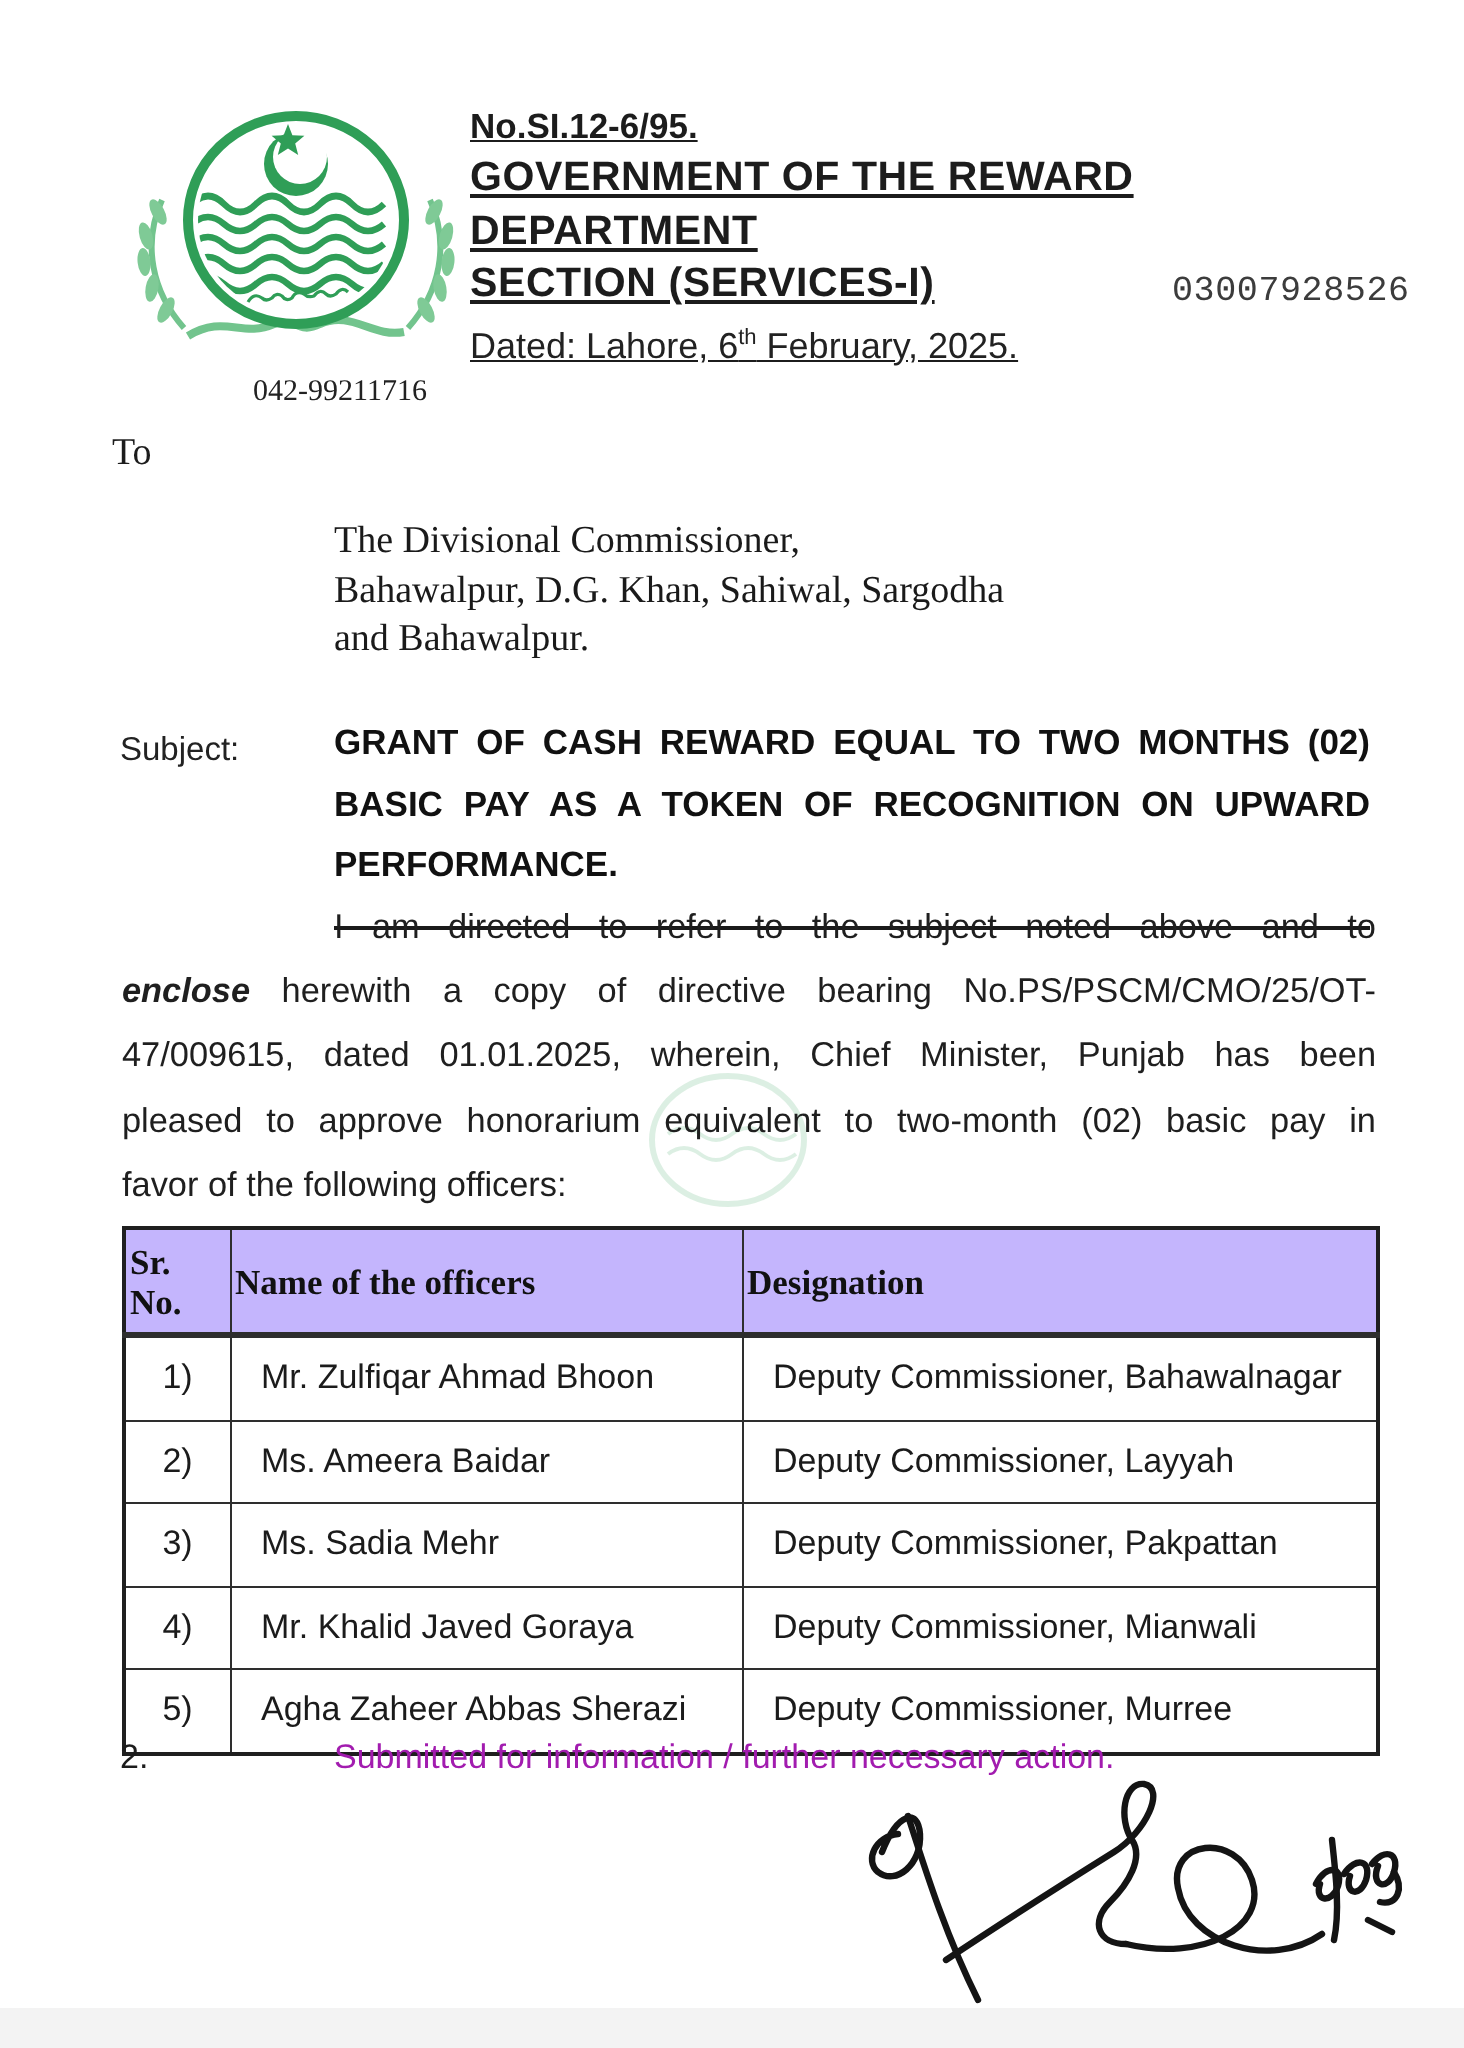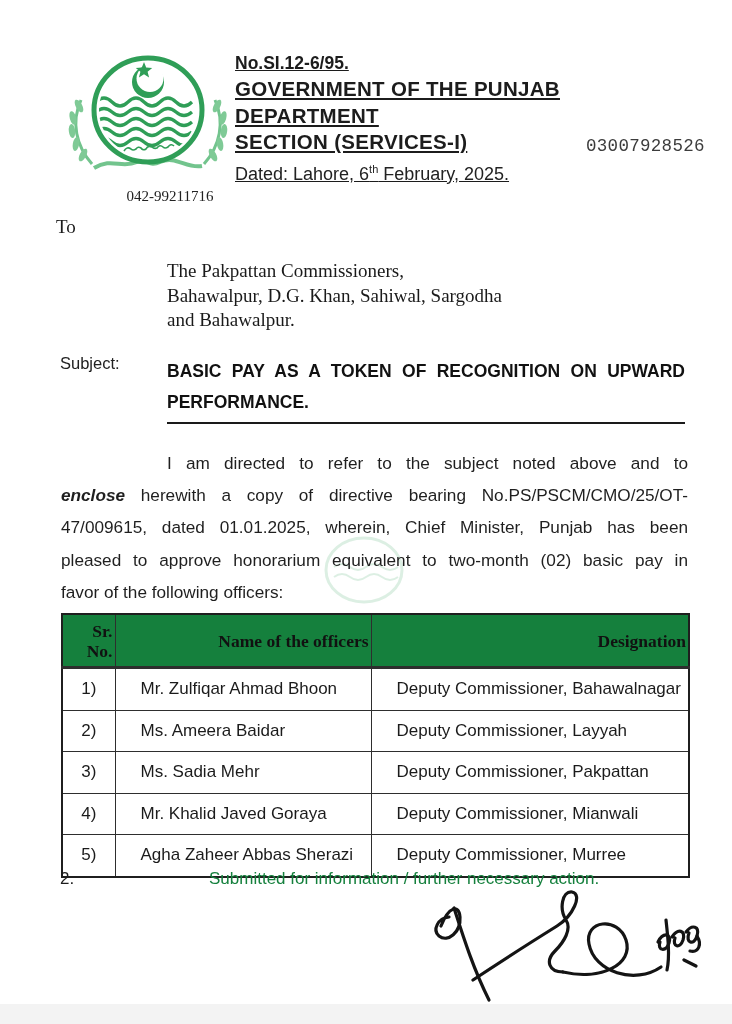--- a/index.html
+++ b/index.html
@@ -14,43 +14,43 @@
   .refno{font-weight:bold;font-size:17.5px;line-height:26px;}
   .dept{font-weight:bold;font-size:20.5px;line-height:26.5px;letter-spacing:.3px;}
   .dated{font-size:18px;margin-top:7px;color:#222;}
   .dated sup{font-size:11px;}
   .mobile{left:586px;top:136px;font-size:17.5px;color:#3c3c3c;letter-spacing:.3px;font-family:Liberation Mono, monospace;}
   .phone{left:95px;top:188px;width:150px;text-align:center;font-family:"Liberation Serif",serif;font-size:15px;color:#222;}
   
   .to{left:56px;top:216px;font-family:"Liberation Serif",serif;font-size:19px;}
   .recipient{left:167px;top:259px;font-family:"Liberation Serif",serif;font-size:19px;line-height:24.5px;color:#1a1a1a;}
   
-  .subjlabel{left:60px;top:354px;font-size:16.5px;color:#222;}
+  .subjlabel{left:60px;top:366px;font-size:16.5px;color:#222;}
   .subjblock{left:167px;top:356px;width:518px;font-weight:bold;font-size:17.5px;line-height:30.5px;color:#111;}
   .jline{display:block;text-align:justify;text-align-last:justify;}
-  .subj-last{display:block;border-bottom:2px solid #1a1a1a;padding-bottom:5px;}
+  .subj-last{display:block;border-bottom:2px solid #1a1a1a;padding-bottom:15px;}
   
   .bodypara{left:61px;top:447px;width:627px;font-size:17.2px;line-height:32.2px;color:#1f1f1f;}
   .indent1{padding-left:106px;}
   .boldital{font-weight:bold;font-style:italic;}
   
   .watermark{left:322px;top:535px;opacity:.16;}
   
   table.officers{left:61px;top:613px;width:627px;border-collapse:collapse;table-layout:fixed;}
   table.officers td,table.officers th{border:1.5px solid #2e2e2e;overflow:hidden;}
   table.officers{border:2px solid #1f1f1f;}
-  th.hcell{background:#15803d;font-family:"Liberation Serif",serif;font-weight:bold;font-size:17.5px;
-    height:47px;text-align:right;vertical-align:middle;line-height:20px;padding:2px;color:#111;
+  th.hcell{background:#c4b5fd;font-family:"Liberation Serif",serif;font-weight:bold;font-size:17.5px;
+    height:47px;text-align:left;vertical-align:middle;line-height:20px;padding:2px;color:#111;
     border-bottom-width:3px !important;}
   td.bcell{height:38.5px;font-size:17px;vertical-align:middle;color:#1b1b1b;}
   td.sr{text-align:center;}
-  td.pad{padding-left:25px;}
+  td.pad{padding-left:15px;}
   
   .closeno{left:60px;top:869px;font-size:17px;}
-  .closetext{left:167px;top:869px;font-size:17px;color:#15803d;margin-left:42px;}
+  .closetext{left:167px;top:869px;font-size:17px;color:#a21caf;}
   .signature{left:413px;top:880px;}
   .signatory{left:415px;top:991px;width:290px;text-align:center;
     font-family:"Liberation Serif",serif;font-weight:bold;font-size:15.5px;color:#424242;
     filter:blur(0.5px);opacity:.8;letter-spacing:.5px;white-space:nowrap;}
   .bottomstrip{left:0;top:1004px;width:732px;height:20px;background:#f3f3f3;z-index:6;}
 </style>
 </head>
 <body>
 
 <div class="page">
@@ -93,38 +93,39 @@
       <path d="M38,82 q8,-7 16,0 t16,0 t16,0 t16,0 t16,0 t16,0"></path>
       <path d="M38,92 q8,-7 16,0 t16,0 t16,0 t16,0 t16,0 t16,0"></path>
     </g>
     <path d="M66,101 q3,-5 7,-2 q2,2 5,0 q2,-3 5,-1 q2,3 5,1 q2,-4 6,-2 q2,2 5,1 q3,-4 6,-1 q2,2 5,0 q3,-4 6,-1" stroke="#2f9e57" stroke-width="1.6" fill="none"></path>
   </svg>
 
   <div class="abs phone">042-99211716</div>
 
   <div class="abs headblock">
     <div class="refno">No.SI.12-6/95.</div>
-    <div class="dept">GOVERNMENT OF THE PUNJAB</div>
+    <div class="dept">GOVERNMENT OF THE REWARD</div>
     <div class="dept">DEPARTMENT</div>
     <div class="dept">SECTION (SERVICES-I)</div>
     <div class="dated"><span>Dated: Lahore, 6</span><sup>th</sup><span> February, 2025.</span></div>
   </div>
 
   <div class="abs mobile">03007928526</div>
 
   <div class="abs to">To</div>
 
   <div class="abs recipient">
-    <div>The Pakpattan Commissioners,</div>
+    <div>The Divisional Commissioner,</div>
     <div>Bahawalpur, D.G. Khan, Sahiwal, Sargodha</div>
     <div>and Bahawalpur.</div>
   </div>
 
   <div class="abs subjlabel">Subject:</div>
   <div class="abs subjblock">
+    <span class="jline">GRANT OF CASH REWARD EQUAL TO TWO MONTHS (02)</span>
     <span class="jline">BASIC PAY AS A TOKEN OF RECOGNITION ON UPWARD</span>
     <span class="subj-last">PERFORMANCE.</span>
   </div>
 
   <svg class="abs watermark" width="84" height="70" viewBox="0 0 84 70">
     <ellipse cx="42" cy="35" rx="38" ry="32" fill="none" stroke="#2f9e57" stroke-width="3"></ellipse>
     <path d="M12,32 q8,-6 16,0 t16,0 t16,0 t16,0" stroke="#2f9e57" stroke-width="2" fill="none"></path>
     <path d="M12,42 q8,-6 16,0 t16,0 t16,0 t16,0" stroke="#2f9e57" stroke-width="2" fill="none"></path>
   </svg>
 

